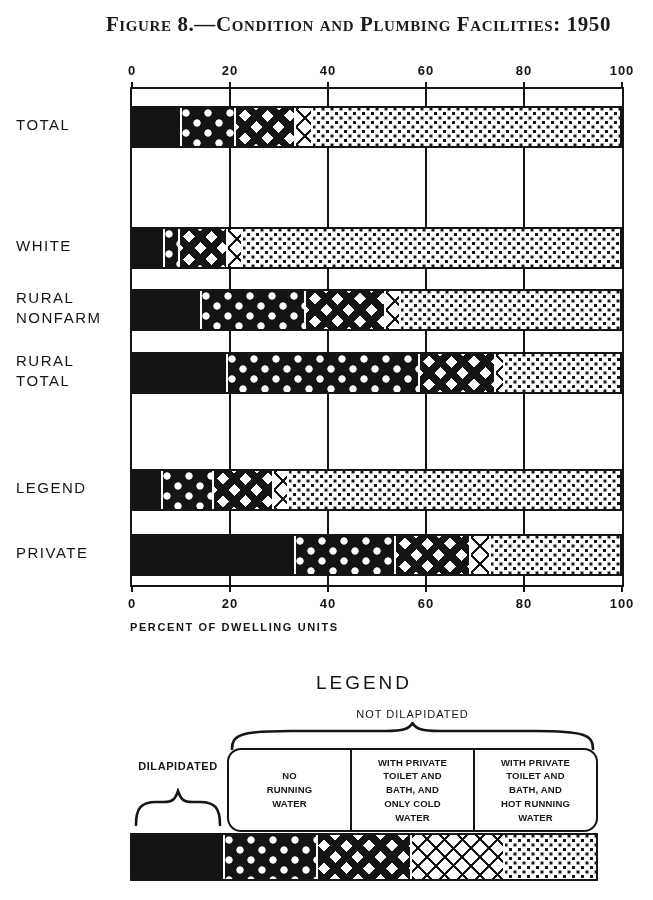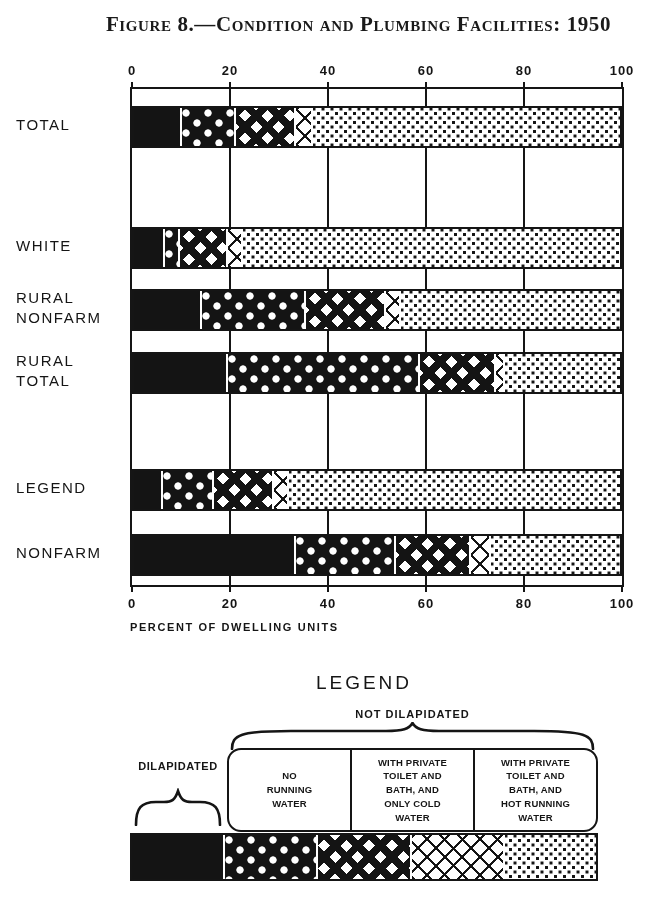--- a/index.html
+++ b/index.html
@@ -66,21 +66,21 @@
       radial-gradient(circle,#141414 1.4px,rgba(0,0,0,0) 2px);
     background-size:9px 9px;background-position:1px 1px,5.5px 5.5px;
   }
   
   #legend-title{
     position:absolute;top:672px;left:130px;width:468px;text-align:center;
     font-size:19px;letter-spacing:3px;font-weight:400;
   }
   #not-dilapidated-label{
     position:absolute;top:708px;left:227px;width:371px;text-align:center;
-    font-size:11px;font-weight:700;letter-spacing:1px;
+    font-size:11px;font-weight:400;letter-spacing:1px;
   }
   #not-dilapidated-brace{position:absolute;top:722px;left:229px;}
   #dilapidated-label{
     position:absolute;top:760px;left:124px;width:108px;text-align:center;
     font-size:11px;font-weight:700;letter-spacing:0.6px;
   }
   #dilapidated-brace{position:absolute;top:788px;left:134px;}
   #legend-box{
     position:absolute;left:227px;top:748px;width:371px;height:84px;
     border:2px solid #151515;border-radius:14px;box-sizing:border-box;
@@ -223,14 +223,14 @@
     <div class="tickstub" style="left: 524px; top: 585px;"></div>
     <div class="tick-label" style="left: 622px; top: 63px;">100</div>
     <div class="tick-label" style="left: 622px; top: 596px;">100</div>
     <div class="tickstub" style="left: 622px; top: 82px;"></div>
     <div class="tickstub" style="left: 622px; top: 585px;"></div>
     <div class="category-label" style="top: 125px;">TOTAL</div>
     <div class="category-label" style="top: 246px;">WHITE</div>
     <div class="category-label" style="top: 308px;">RURAL NONFARM</div>
     <div class="category-label" style="top: 371px;">RURAL TOTAL</div>
     <div class="category-label" style="top: 488px;">LEGEND</div>
-    <div class="category-label" style="top: 553px;">NONFARM</div>
+    <div class="category-label" style="top: 553px;">PRIVATE</div>
   </div>
 
 </body></html>

